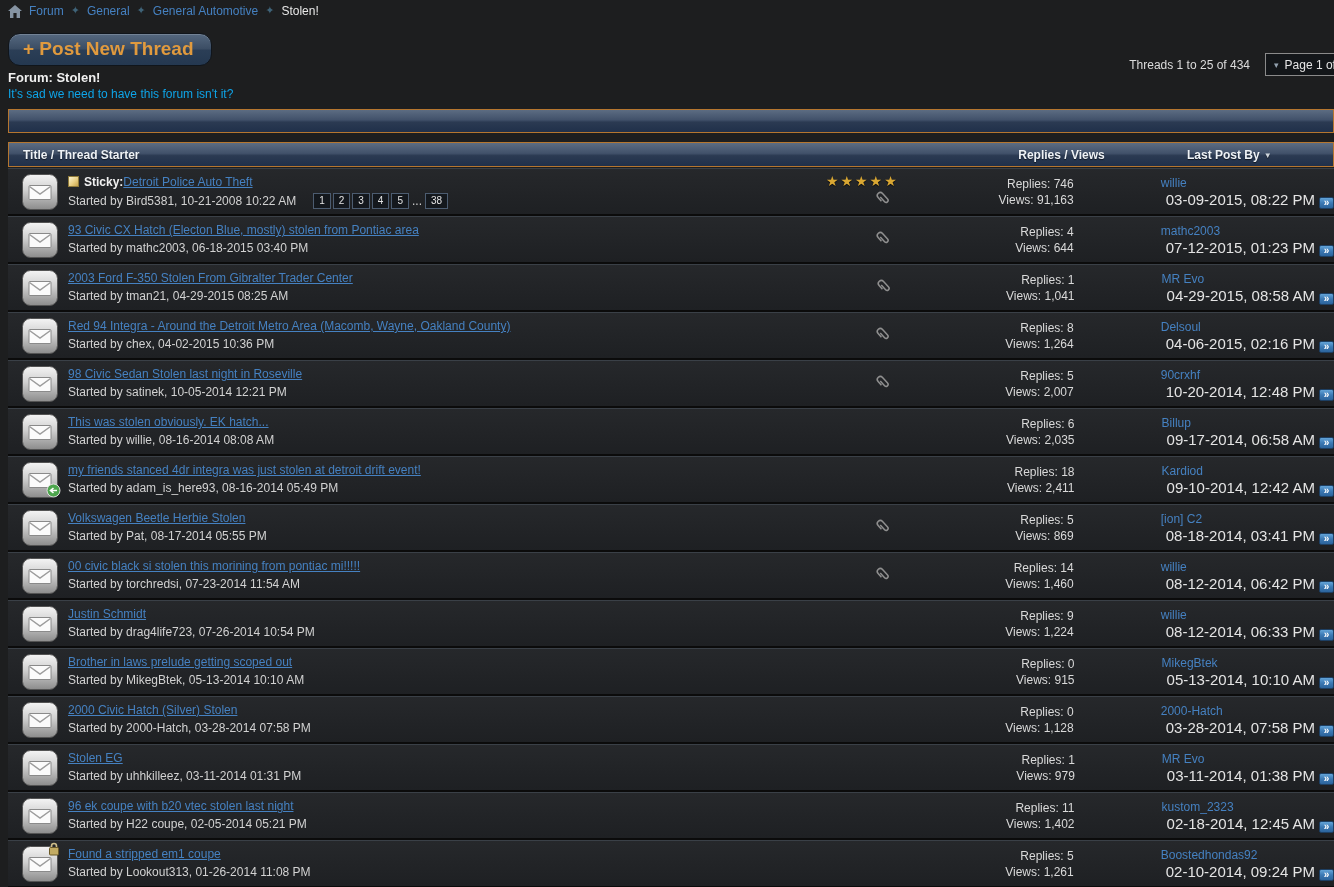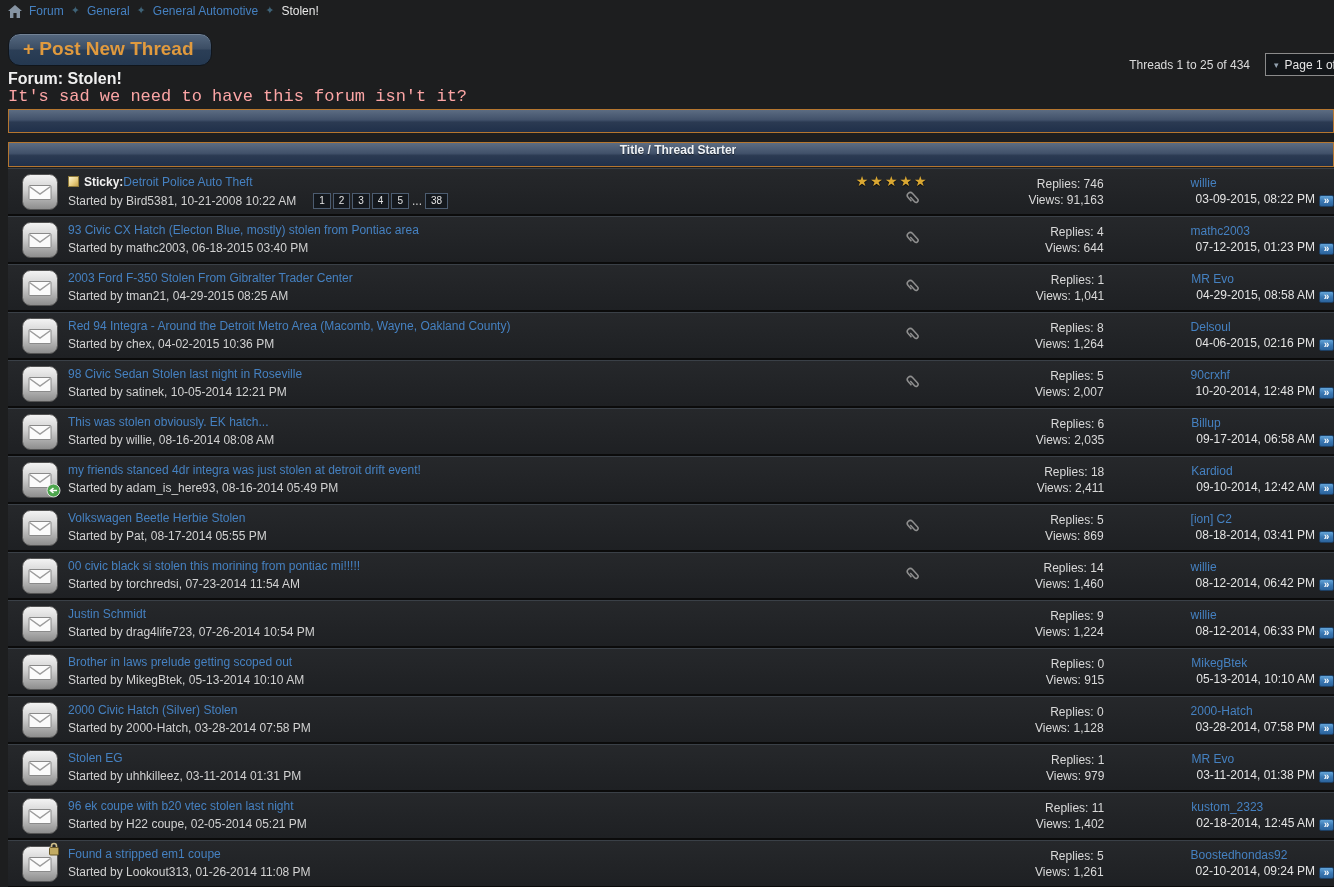--- a/index.html
+++ b/index.html
@@ -37,29 +37,28 @@
   .threads-range { position:absolute; top:58px; right:84px; color:#dcdcdc; font-size:12px; }
   .page-btn {
     position:absolute; top:53px; left:1265px; width:120px; height:23px;
     background:#131619; border:1px solid #8a8a8a;
     display:flex; align-items:center; gap:6px; padding:0 8px;
     color:#e6e6e6; font-size:12px; cursor:pointer;
   }
   .page-btn .arr { color:#93a1af; font-size:9px; }
 
   
-  .forum-title { position:absolute; top:70px; left:8px; font-size:16px; font-weight:bold; color:#f0f0f0; }
-  .forum-desc { position:absolute; top:87px; left:8px; font-size:17px; color:#fca5a5;font-family:Liberation Mono, monospace; }
+  .forum-title { position:absolute; top:70px; left:8px; font-size:13px; font-weight:bold; color:#f0f0f0; }
+  .forum-desc { position:absolute; top:87px; left:8px; font-size:12px; color:#0ea5e9; }
 
   
   .bar {
     position:absolute; left:8px; width:1326px;
     border:1px solid #b5762f;
     background:linear-gradient(180deg,#5c6c82 0%, #41516a 45%, #2b3a52 55%, #20304a 100%);
-    flex-direction:column;
   }
   .bar.toolbar { top:109px; height:24px; }
   .bar.thead { top:142px; height:25px; display:flex; align-items:center;
     font-weight:bold; color:#eef2f6; text-shadow:0 1px 1px rgba(0,0,0,.6); }
   .thead .col-title { flex:1 1 auto; padding-left:14px; }
   .thead .col-replies { flex:0 0 175px; text-align:center; padding-left:20px; }
   .thead .col-lastpost { flex:0 0 194px; padding-left:48px; }
   .sort-arrow { display:inline-block; font-size:8px; color:#cdd4db; margin-left:4px; position:relative; top:-1px; }
 
   
@@ -71,21 +70,21 @@
     background:linear-gradient(180deg,#26282b 0%, #1e2023 100%);
   }
   .cell-icon { flex:0 0 60px; display:flex; align-items:center; padding-left:14px; }
   .env-wrap { position:relative; width:36px; height:36px; }
   .env-badge { position:absolute; }
   .badge-posted { right:-3px; bottom:-3px; }
   .badge-lock { right:-2px; top:-4px; }
 
   .cell-title { flex:1 1 auto; padding-top:6px; overflow:hidden; }
   .title-line { line-height:15px; white-space:nowrap; }
-  .title-line .title-link { font-size:12px; }
+  .title-line .title-link { font-size:12px;text-decoration:underline; }
   .sticky-note-icon {
     display:inline-block; width:11px; height:11px; margin-right:5px; vertical-align:-1px;
     background:linear-gradient(135deg,#f9f2d0 0%, #e9cf84 55%, #c7a44c 100%);
     border:1px solid #8f7a3a;
   }
   .sticky-label { color:#f0f0f0; font-weight:bold; }
   .starter-line { margin-top:3px; line-height:15px; color:#d2d2d2; white-space:nowrap; }
   .thread-pagination { margin-left:16px; }
   .pg-box {
     display:inline-block; font-size:10px; line-height:12px; padding:1px 5px;
@@ -96,21 +95,21 @@
 
   .cell-extras { flex:0 0 115px; display:flex; flex-direction:column; align-items:flex-end; justify-content:center; padding-right:4px; }
   .rating-stars { color:#d9a733; font-size:14px; letter-spacing:2px; line-height:16px; text-shadow:0 1px 1px rgba(0,0,0,.7); }
   .paperclip { margin-top:1px; margin-right:6px; }
 
   .cell-replies { flex:0 0 175px; text-align:right; padding:7px 4px 0 0; color:#d9d9d9; }
   .cell-replies div { line-height:16px; }
 
   .cell-lastpost { flex:0 0 194px; padding:7px 0 0 48px; white-space:nowrap; }
   .cell-lastpost .lp-user { display:block; line-height:15px; font-size:12px;margin-left:35px; }
-  .cell-lastpost .lp-date { color:#e4e4e4; line-height:17px; font-size:12px;margin-left:40px; }
+  .cell-lastpost .lp-date { color:#e4e4e4; line-height:17px; font-size:15px;margin-left:40px; }
   .goto-last {
     display:inline-flex; align-items:center; justify-content:center;
     width:15px; height:12px; margin-left:4px; vertical-align:-1px;
     border-radius:2px;
     background:linear-gradient(180deg,#63a4d8 0%, #3c79b4 50%, #2c649c 100%);
     border:1px solid #1d3f63;
     color:#fff; font-size:10px; font-weight:bold; line-height:10px;
     cursor:pointer;
   }
 </style>

